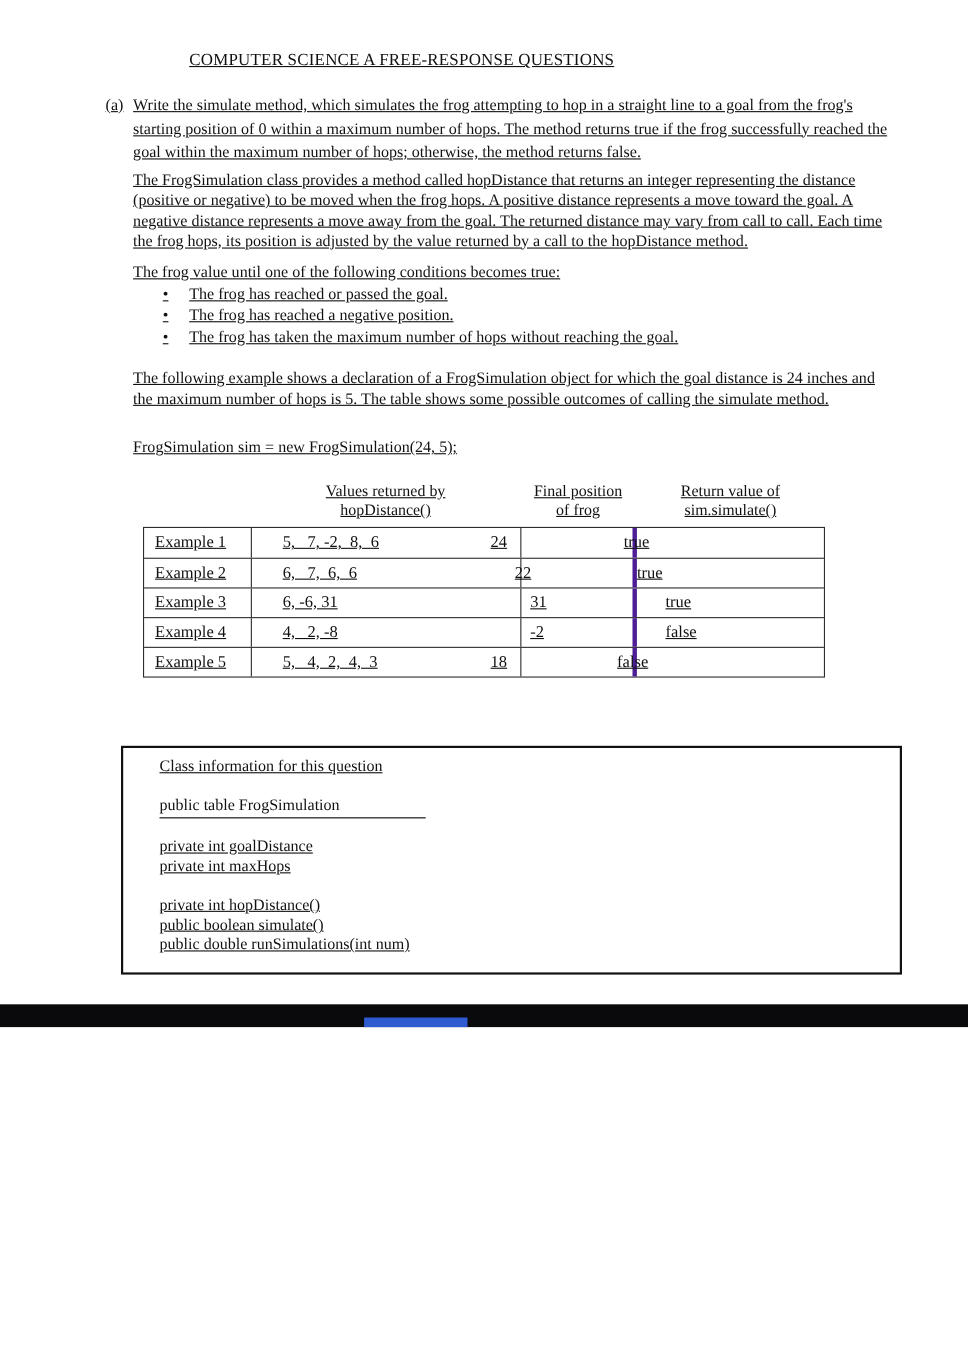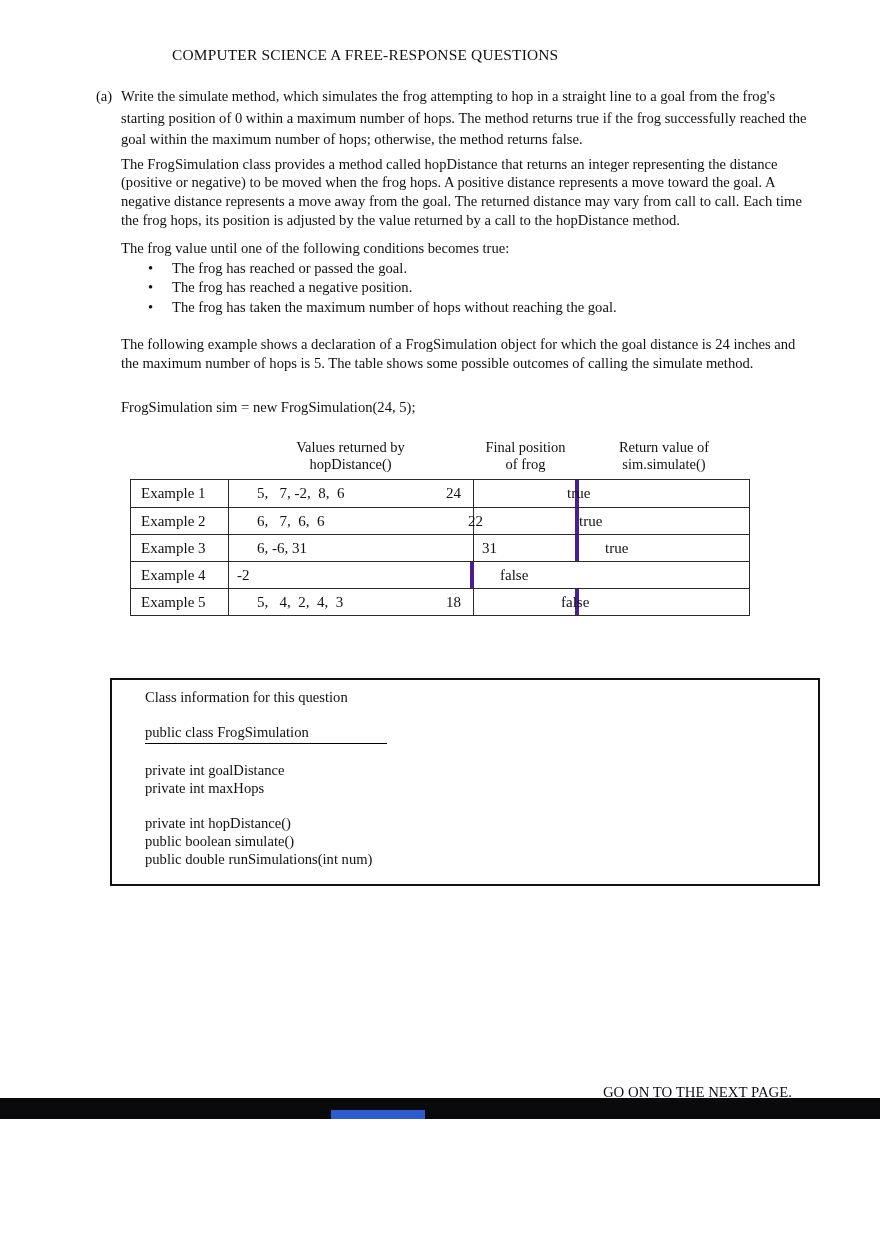--- a/index.html
+++ b/index.html
@@ -1,24 +1,25 @@
 <!DOCTYPE html>
 <html><head>
 <meta charset="utf-8">
 <style>
   * { box-sizing: border-box; margin: 0; padding: 0; }
   html, body { background: #ffffff; }
   body { font-family: "Liberation Serif", serif; color: #111; }
   .page {
     position: relative;
     width: 880px;
-    height: 1119px;
+    height: 934px;
     background: #ffffff;
     overflow: hidden;
     margin: 0 auto;
+    text-decoration: underline;
   }
   .title {
     margin: 46px 0 0 172px;
     font-size: 15.4px;
     font-weight: normal;
     line-height: 17px;
     letter-spacing: 0.2px;
   }
   .content { padding: 0 68px 0 96px; }
   .part-row { display: flex; align-items: flex-start; margin-top: 23px; }
@@ -142,35 +143,36 @@
           <div class="td c4">true</div>
         </div>
         <div class="trow">
           <div class="td c1">Example 3</div>
           <div class="td c2">6, -6, 31</div>
           <div class="td c3">31</div>
           <div class="td c4">true</div>
         </div>
         <div class="trow">
           <div class="td c1">Example 4</div>
+          <div class="td c2">4,   2, -8</div>
           <div class="td c3">-2</div>
           <div class="td c4">false</div>
         </div>
         <div class="trow">
           <div class="td c1">Example 5</div>
           <div class="td c2">5,   4,  2,  4,  3</div>
           <div class="td c3">18</div>
           <div class="td c4">false</div>
         </div>
       </div>
     </div>
 
     <div class="class-box">
       <p>Class information for this question</p>
-      <p class="cb-decl"><span class="underlined">public class FrogSimulation</span></p>
+      <p class="cb-decl"><span class="underlined">public table FrogSimulation</span></p>
       <p class="cb-gap">private int goalDistance</p>
       <p>private int maxHops</p>
       <p class="cb-gap">private int hopDistance()</p>
       <p>public boolean simulate()</p>
       <p>public double runSimulations(int num)</p>
     </div>
 
   </div>
 
   <div class="go-on">GO ON TO THE NEXT PAGE.</div>

